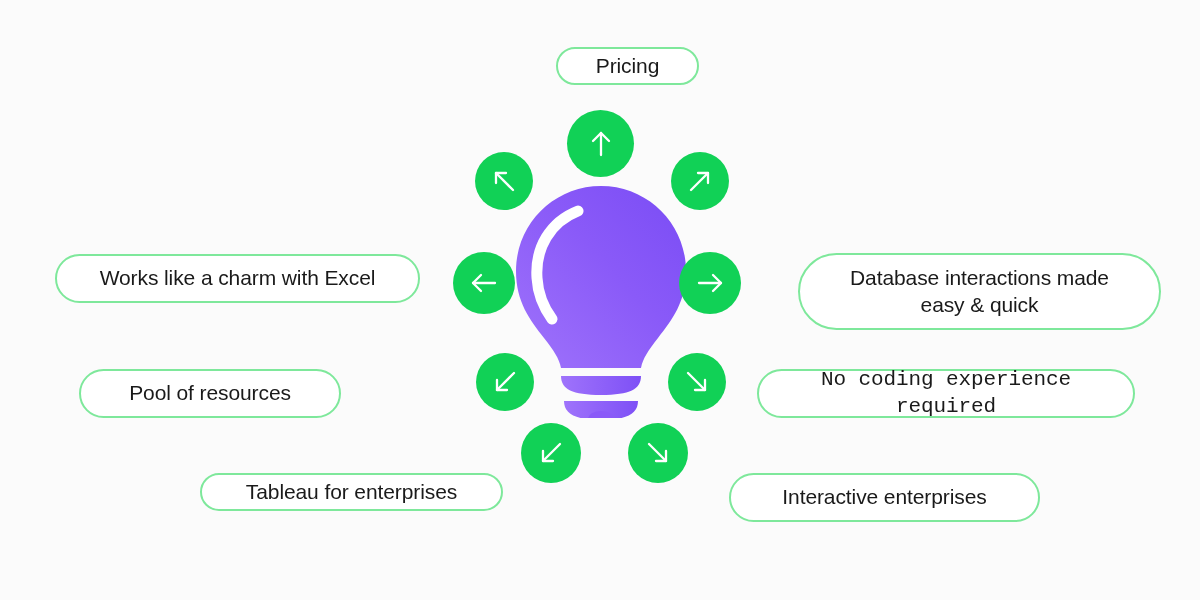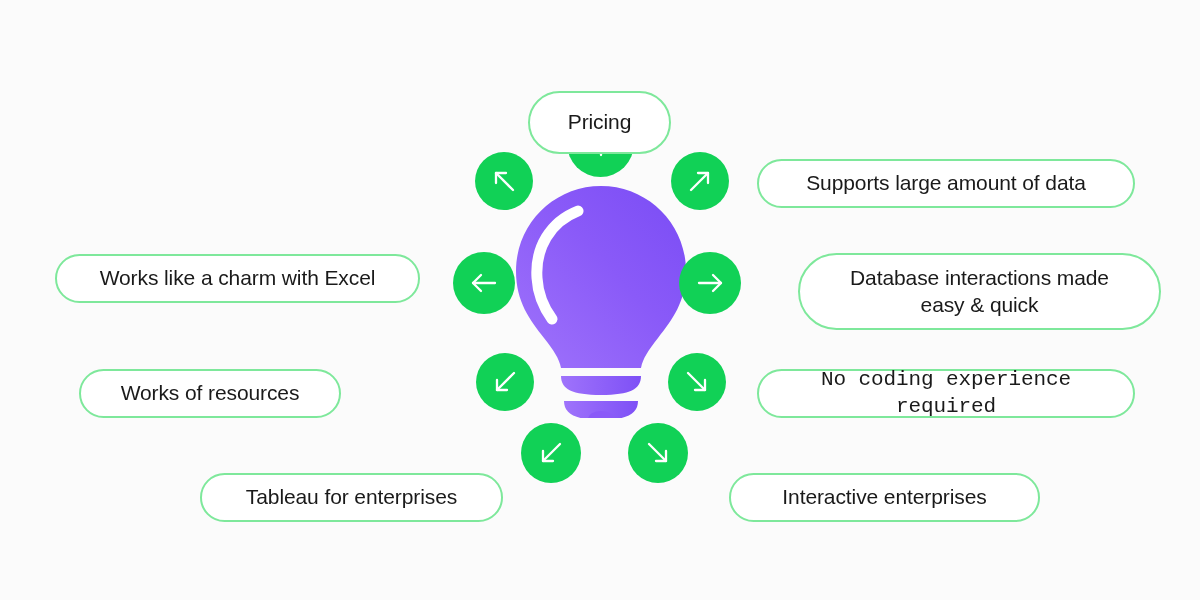--- a/index.html
+++ b/index.html
@@ -167,31 +167,30 @@
     </svg>
   </div>
 
   <div class="arrow-circle" style="left:628px; top:423px; width:60px; height:60px;">
     <svg width="28" height="28" viewBox="0 0 28 28">
       <line x1="5" y1="5" x2="22" y2="22"></line>
       <polyline points="22,12 22,22 12,22"></polyline>
     </svg>
   </div>
 
-  <div class="pill" style="left:528px; top:47px; width:143px; height:63px;margin-top:44px;">Pricing</div>
+  <div class="pill" style="left:556px; top:47px; width:143px; height:38px;">Pricing</div>
 
 
-  <div class="pill" style="left:757px; top:159px; width:378px; height:49px;">Supports large amount of data</div>
 
   <div class="pill" style="left:55px; top:254px; width:365px; height:49px;">Works like a charm with Excel</div>
 
   <div class="pill" style="left:798px; top:253px; width:363px; height:77px;">Database interactions made
 easy &amp; quick</div>
 
-  <div class="pill" style="left:79px; top:369px; width:262px; height:49px;">Works of resources</div>
+  <div class="pill" style="left:79px; top:369px; width:262px; height:49px;">Pool of resources</div>
 
   <div class="pill" style="left:757px; top:369px; width:378px; height:49px;font-family:Liberation Mono, monospace;">No coding experience required</div>
 
-  <div class="pill" style="left:200px; top:473px; width:303px; height:49px;">Tableau for enterprises</div>
+  <div class="pill" style="left:200px; top:473px; width:303px; height:38px;">Tableau for enterprises</div>
 
   <div class="pill" style="left:729px; top:473px; width:311px; height:49px;">Interactive enterprises</div>
 
 </div>
 
 </body></html>

